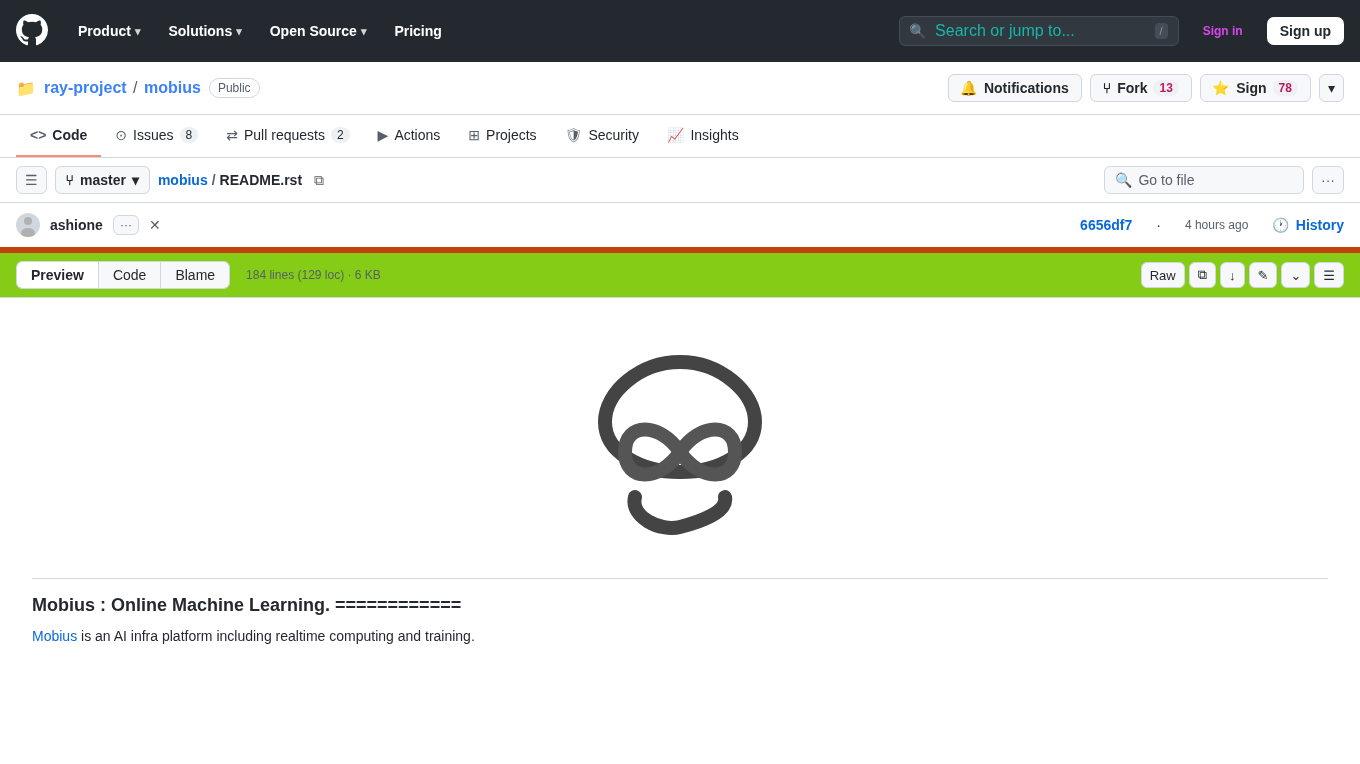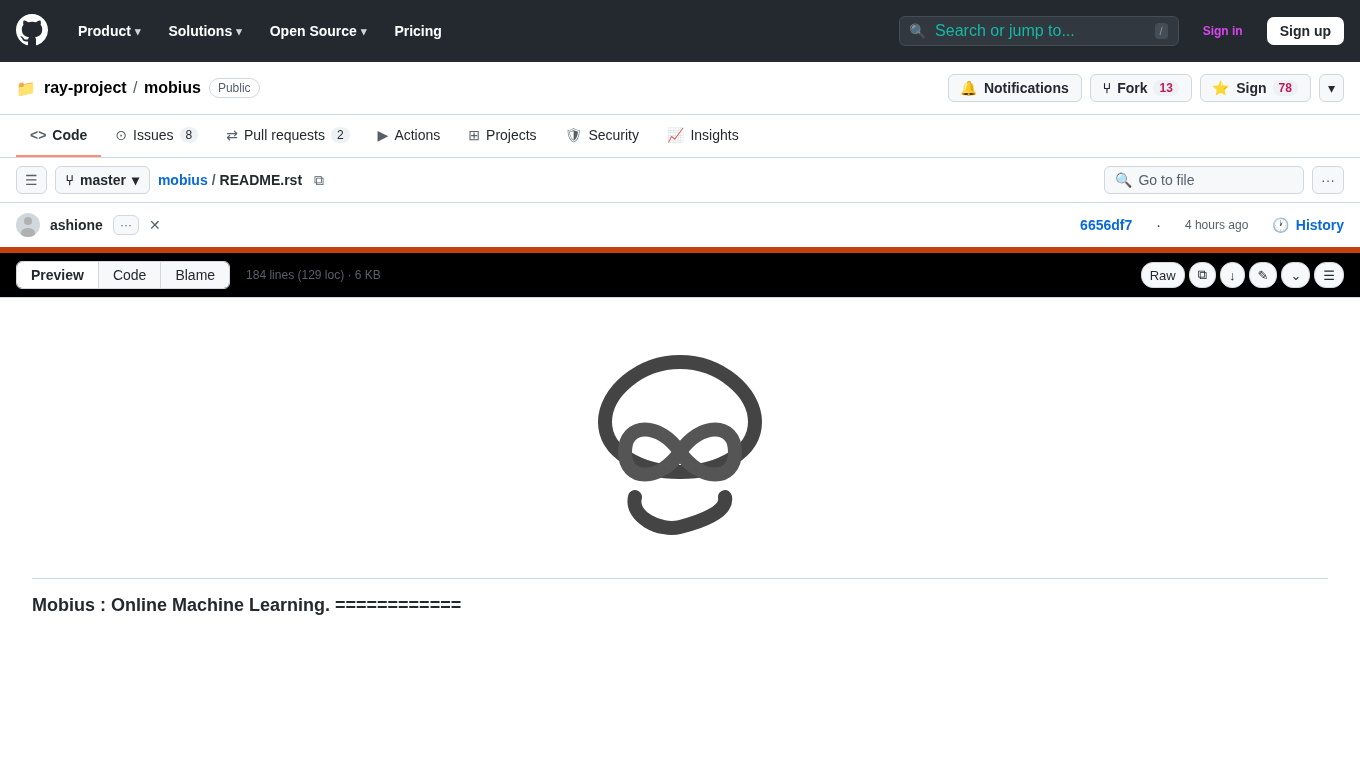--- a/index.html
+++ b/index.html
@@ -39,21 +39,21 @@
       padding: 5px 12px;
     }
 
     
     .repo-header {
       display: flex; align-items: center; padding: 12px 16px; gap: 8px;
       border-bottom: 1px solid #d0d7de; background: #fff;
     }
     .repo-icon { color: #57606a; font-size: 16px; }
     .repo-path { font-size: 16px; }
-    .repo-path a { color: #000000; text-decoration: none; font-weight: 600; }
+    .repo-path a { color: #3b82f6; text-decoration: none; font-weight: 600; }
     .repo-path .sep { color: #57606a; margin: 0 2px; }
     .public-badge {
       border: 1px solid #d0d7de; border-radius: 20px; padding: 2px 8px;
       font-size: 12px; color: #57606a; font-weight: 500;
     }
     .repo-header-actions { margin-left: auto; display: flex; gap: 8px; }
     .repo-action-btn {
       display: flex; align-items: center; gap: 6px; border: 1px solid #d0d7de;
       border-radius: 6px; background: #f6f8fa; padding: 5px 12px; cursor: pointer;
       font-size: 14px; font-weight: 600; color: #24292f;
@@ -140,33 +140,33 @@
     .commit-close { color: #57606a; cursor: pointer; font-size: 14px; border: none; background: none; }
     .history-btn {
       display: flex; align-items: center; gap: 6px; color: #0969da;
       font-size: 14px; cursor: pointer; font-weight: 600; border: none;
       background: none; text-decoration: none;
     }
 
     
     .file-content-header {
       display: flex; align-items: center; padding: 8px 16px; gap: 8px;
-      border-bottom: 1px solid #d0d7de; background: #000000;
+      border-bottom: 1px solid #d0d7de; background: #84cc16;
     }
     .view-tabs { display: flex; border: 1px solid #d0d7de; border-radius: 6px; overflow: hidden; }
     .view-tab {
       padding: 5px 14px; font-size: 14px; cursor: pointer; background: #f6f8fa;
       border: none; color: #24292f;
     }
     .view-tab.active { background: #fff; font-weight: 600; }
     .view-tab + .view-tab { border-left: 1px solid #d0d7de; }
     .file-meta { font-size: 12px; color: #57606a; margin-left: 8px; }
     .file-actions { margin-left: auto; display: flex; gap: 4px; }
     .file-action-btn {
-      border: 1px solid #d0d7de; border-radius: 12px; background: #f6f8fa;
+      border: 1px solid #d0d7de; border-radius: 6px; background: #f6f8fa;
       padding: 4px 8px; cursor: pointer; font-size: 13px; color: #24292f;
     }
 
     
     .file-content-area {
       padding: 24px 32px; background: #fff; min-height: 400px;
     }
     .readme-logo { text-align: left; padding: 20px 0; }
     .readme-logo svg { width: 200px; height: 200px; }
     .readme-title { font-size: 18px; font-weight: 600; margin: 16px 0 12px; }
@@ -352,13 +352,16 @@
         <path d="M 0 0 C -20 -30, -55 -30, -55 0 C -55 30, -20 30, 0 0" fill="none" stroke="#555" stroke-width="14" stroke-linecap="round"></path>
 
         <path d="M 0 0 C 20 -30, 55 -30, 55 0 C 55 30, 20 30, 0 0" fill="none" stroke="#555" stroke-width="14" stroke-linecap="round"></path>
       </g>
 
       <path d="M55 155 C 50 175, 80 190, 100 185 C 120 180, 148 170, 145 155" fill="none" stroke="#444" stroke-width="14" stroke-linecap="round"></path>
     </svg>
   </div>
   <hr class="readme-divider">
   <p class="readme-title">Mobius : Online Machine Learning. ============</p>
+  <p class="readme-description">
+    <a>Mobius</a><span> is an AI infra platform including realtime computing and training.</span>
+  </p>
 </div>
 
 </body></html>

